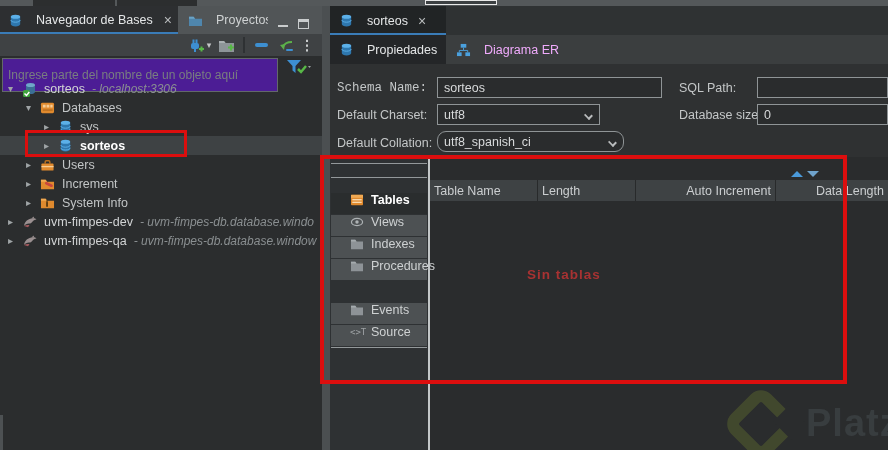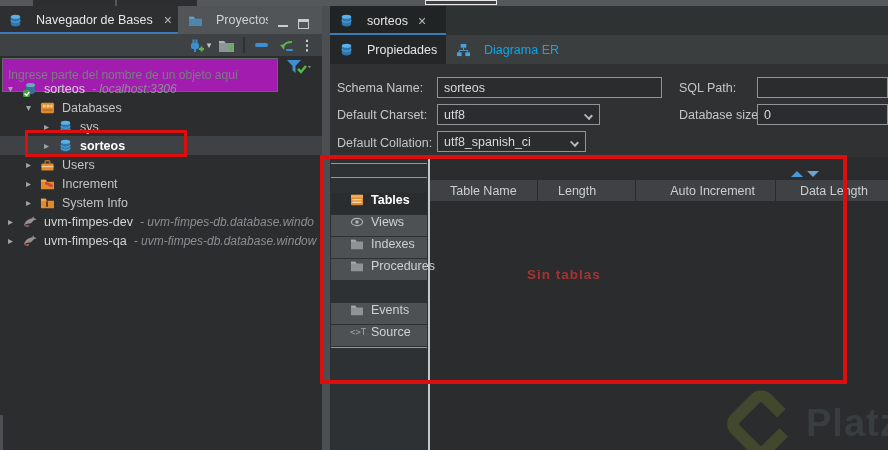--- a/index.html
+++ b/index.html
@@ -28,21 +28,21 @@
   .winbtn-max { position:absolute; left:298px; top:13px; width:11px; height:10px;
     border:1px solid #c9cccd; border-top:3px solid #c9cccd; }
 
   .ltoolbar { left:0; top:34px; width:322px; height:22px; background:#3f4244; }
   .tbico { position:absolute; top:2px; width:18px; height:18px; display:flex; align-items:center; justify-content:center; }
   .tb-sep { position:absolute; left:243px; top:3px; width:2px; height:16px; background:#2e3133; }
   .tb-dd { color:#c3c6c7; font-size:9px; }
   .kebab { color:#c9cccd; font-size:14px; font-weight:bold; letter-spacing:0; line-height:10px; }
   .blue-dash { width:13px; height:4px; border-radius:2px; background:#3d8fd1; }
 
-  .searchbox { left:2px; top:58px; width:276px; height:19px; background:#a21caf;
+  .searchbox { left:2px; top:58px; width:276px; height:19px; background:#4c1d95;
     border:1px solid #63686a; color:#d6d6d6; font-size:12px; padding:16px 5px;
     font-family:"Liberation Sans", sans-serif; }
   .searchbox::placeholder { color:#797e80; }
   .filter-wrap { left:284px; top:57px; width:30px; height:20px; }
 
   
   .trow { position:absolute; left:0; width:322px; height:19px; display:flex; align-items:center;
     white-space:nowrap; overflow:hidden; color:#c6c9ca; font-size:12.5px; }
   .trow.selected { background:#3e4244; }
   .lvl0 { padding-left:8px; } .lvl1 { padding-left:26px; } .lvl2 { padding-left:44px; }
@@ -60,42 +60,42 @@
   .etabbar { left:330px; top:6px; width:558px; height:29px; background:#2f3233; }
   .etab { position:absolute; left:0; top:0; width:116px; height:29px; background:#212425;
     display:flex; align-items:center; padding-left:9px; }
   .etab-underline { position:absolute; left:0; top:27px; width:116px; height:2px; background:#3a7cb8; }
 
   .subtabbar { left:330px; top:35px; width:558px; height:29px; background:#3b3e3f; }
   .subtab-active { position:absolute; left:0; top:0; width:116px; height:29px; background:#242628;
     display:flex; align-items:center; padding-left:9px; }
   .subtab { position:absolute; left:116px; top:0; width:134px; height:29px;
     display:flex; align-items:center; padding-left:10px; }
-  .subtab .tab-label { color:#0ea5e9; }
+  .subtab .tab-label { color:#f0abfc; }
 
   .form-area { left:330px; top:64px; width:558px; height:93px; background:#2f3132; }
   .flabel { position:absolute; color:#c4c7c8; font-size:12.5px; }
   .finput { position:absolute; height:21px; background:#2a2c2d; border:1px solid #8f9496;
     color:#d8dadb; font-size:12.5px; padding:0 6px; font-family:"Liberation Sans", sans-serif; }
   .fselect { position:absolute; height:21px; background:#2a2c2d; border:1px solid #8f9496;
     color:#d8dadb; font-size:12.5px; display:flex; align-items:center; padding:0 6px; }
   .sel-chev { position:absolute; right:7px; top:7px; width:7px; height:7px;
     border-right:2px solid #b9bcbd; border-bottom:2px solid #b9bcbd; transform:rotate(45deg) scale(1,.8); }
 
   .tables-area { left:330px; top:157px; width:558px; height:293px; background:#2a2c2d; }
   .ostrip { left:330px; top:157px; width:98px; height:293px; background:#2e3133; }
   .ostrip-line { position:absolute; left:1px; width:96px; height:1px; background:#93989a; }
   .otab { position:absolute; left:1px; width:96px; height:21px; background:#4d5153;
     display:flex; align-items:flex-start; padding-left:19px; color:#ced1d2; font-size:12.5px; }
   .otab.active { background:#2a2d2e; color:#ffffff; font-weight:bold; }
   .oicon { width:15px; height:14px; margin-right:6px; display:flex; align-items:center; flex:0 0 15px; }
   .vline { left:428px; top:157px; width:2px; height:293px; background:#c3c7c8; }
 
   .gheader { left:430px; top:180px; width:458px; height:21px; background:#3e4244; display:flex; }
-  .gcell { height:21px; display:flex; align-items:center; padding:0 20px;
+  .gcell { height:21px; display:flex; align-items:center; padding:0 4px;
     color:#cbced0; font-size:12.5px; border-right:1px solid #282a2b; }
   .gcell.r { justify-content:flex-end; }
 
   .sort-tri-up { left:791px; top:171px; width:0; height:0;
     border-left:6px solid transparent; border-right:6px solid transparent; border-bottom:6px solid #4a9ada; }
   .sort-tri-down { left:807px; top:171px; width:0; height:0;
     border-left:6px solid transparent; border-right:6px solid transparent; border-top:6px solid #6fa3cc; }
 
   
   .red-rect-small { left:25px; top:130px; width:162px; height:27px; border:3px solid #dc0e0e; z-index:60; }
@@ -336,29 +336,29 @@
             <rect x="1" y="10" width="5" height="4" fill="#4aa0dd"></rect>
             <rect x="10" y="10" width="5" height="4" fill="#4aa0dd"></rect>
             <path d="M8 5v3M8 8H3.5v2M8 8h4.5v2" stroke="#4aa0dd" fill="none"></path>
           </svg>
       </span>
       <span class="tab-label">Diagrama ER</span>
     </div>
   </div>
 
   <div class="abs form-area"></div>
-  <div class="abs flabel" style="left:337px;top:81px;">Schema Name:</div>
+  <div class="abs flabel" style="left:337px;top:81px;font-family:Liberation Mono, monospace;">Schema Name:</div>
   <input class="abs finput" style="left: 437px; top: 77px; width: 225px;" value="sorteos">
   <div class="abs flabel" style="left:337px;top:108px;">Default Charset:</div>
   <div class="abs fselect" style="left:437px;top:104px;width:163px;">
     <span>utf8</span>
     <span class="sel-chev"></span>
   </div>
   <div class="abs flabel" style="left:337px;top:136px;">Default Collation:</div>
-  <div class="abs fselect" style="left:437px;top:131px;width:149px;">
+  <div class="abs fselect" style="left:437px;top:131px;width:187px;border-radius:9px;">
     <span>utf8_spanish_ci</span>
     <span class="sel-chev"></span>
   </div>
   <div class="abs flabel" style="left:679px;top:81px;">SQL Path:</div>
   <input class="abs finput" style="left: 757px; top: 77px; width: 131px;">
   <div class="abs flabel" style="left:679px;top:108px;">Database size:</div>
   <input class="abs finput" style="left: 757px; top: 104px; width: 131px;" value="0">
 
   <div class="abs tables-area"></div>
   <div class="abs ostrip">

